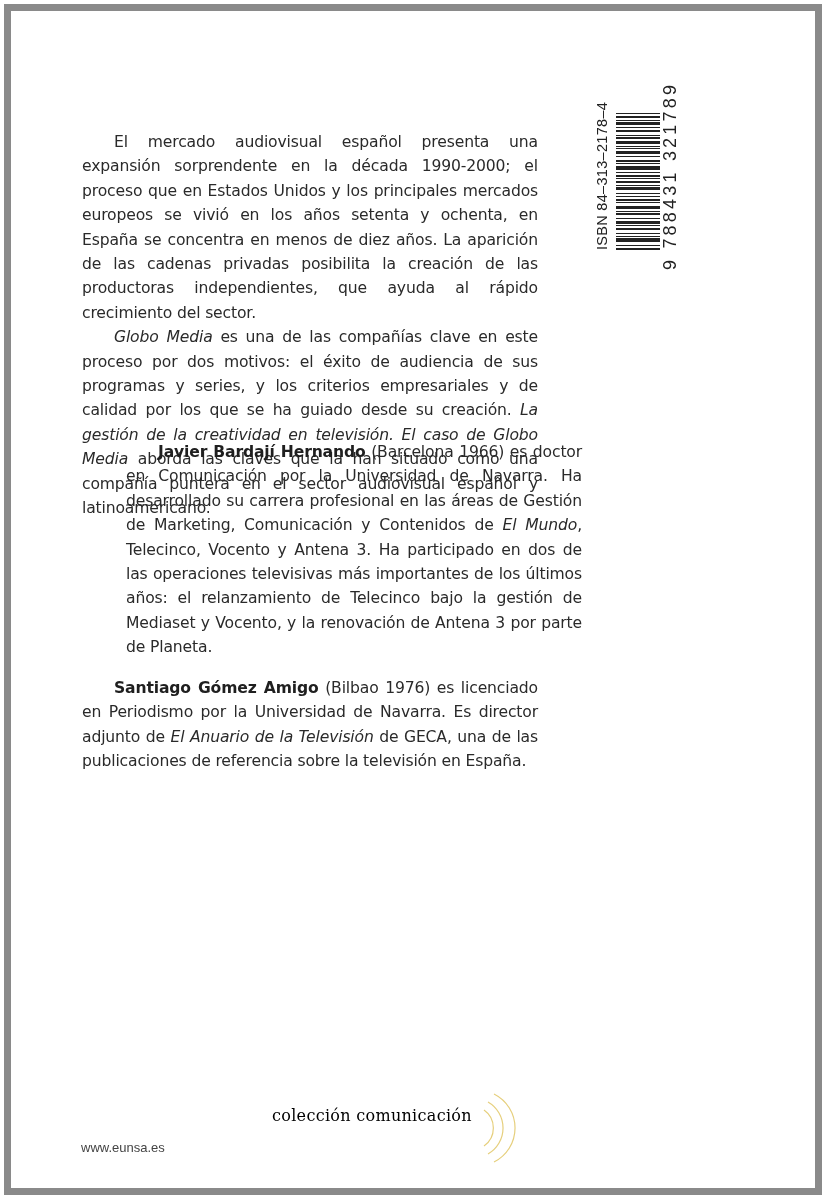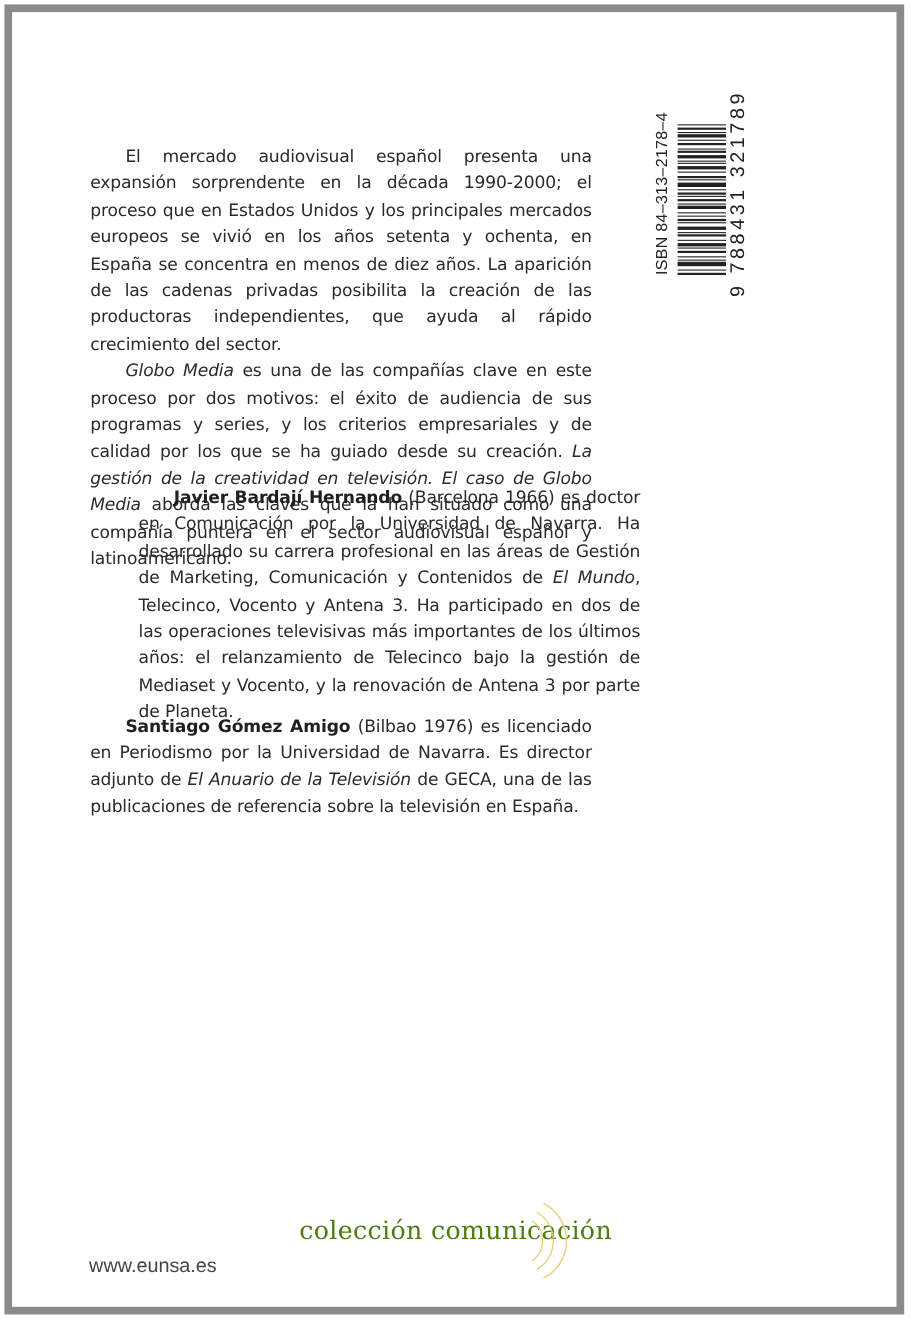--- a/index.html
+++ b/index.html
@@ -11,21 +11,21 @@
     .text-block {
       position: absolute; left: 82px; width: 456px;
       font-family: "DejaVu Sans", sans-serif; font-size: 15.6px; line-height: 24.4px;
       color: #2a2a2a; text-align: justify; letter-spacing: -0.15px;
     }
     .text-block p { margin: 0; text-indent: 32px; }
     .text-block b { font-weight: bold; color: #1f1f1f; }
     .text-block i { }
     .blurb { top: 90px; margin-top: 40px; }
     .bio1 { top: 440px; margin-left: 44px; }
-    .bio2 { top: 648px; }
+    .bio2 { top: 676px; }
 
     .barcode {
       position: absolute; left: 594px; top: 86px; width: 170px; height: 88px;
       transform-origin: 0 0; transform: translate(0, 170px) rotate(-90deg);
       font-family: "Liberation Sans", sans-serif; color: #222;
     }
     .barcode .isbn {
       position: absolute; left: 6px; top: 0; font-size: 14.5px; letter-spacing: 0.3px;
       white-space: nowrap;
     }
@@ -33,27 +33,27 @@
       position: absolute; left: 6px; top: 22px; width: 156px; height: 44px;
       display: flex; align-items: stretch;
     }
     .barcode .bars span { display: block; background: #222; height: 100%; }
     .barcode .digits {
       position: absolute; left: -14px; top: 66px; font-size: 18px; letter-spacing: 3.2px;
       white-space: nowrap;
     }
     .collection {
       position: absolute; left: 272px; top: 1106px;
-      font-family: "DejaVu Serif", serif; font-size: 23px; color: #4d7c0f; letter-spacing: 0.3px;
+      font-family: "DejaVu Serif", serif; font-size: 16px; color: #000000; letter-spacing: 0.3px;
       white-space: nowrap;
     }
     .logo-arcs { position: absolute; left: 470px; top: 1088px; width: 80px; height: 80px; }
     .website {
       position: absolute; left: 81px; top: 1140px;
-      font-family: "Liberation Sans", sans-serif; font-size: 18px; color: #444;
+      font-family: "Liberation Sans", sans-serif; font-size: 13px; color: #444;
     }
   </style>
 </head>
 <body>
 
 <div class="frame"></div>
 
 <div class="text-block blurb">
   <p>El mercado audiovisual español presenta una expansión sorprendente en la década 1990-2000; el proceso que en Estados Unidos y los principales mercados europeos se vivió en los años setenta y ochenta, en España se concentra en menos de diez años. La aparición de las cadenas privadas posibilita la creación de las productoras independientes, que ayuda al rápido crecimiento del sector.</p>
   <p><i>Globo Media</i><span> es una de las compañías clave en este proceso por dos motivos: el éxito de audiencia de sus programas y series, y los criterios empresariales y de calidad por los que se ha guiado desde su creación. </span><i>La gestión de la creatividad en televisión. El caso de Globo Media</i><span> aborda las claves que la han situado como una compañía puntera en el sector audiovisual español y latinoamericano.</span></p>

